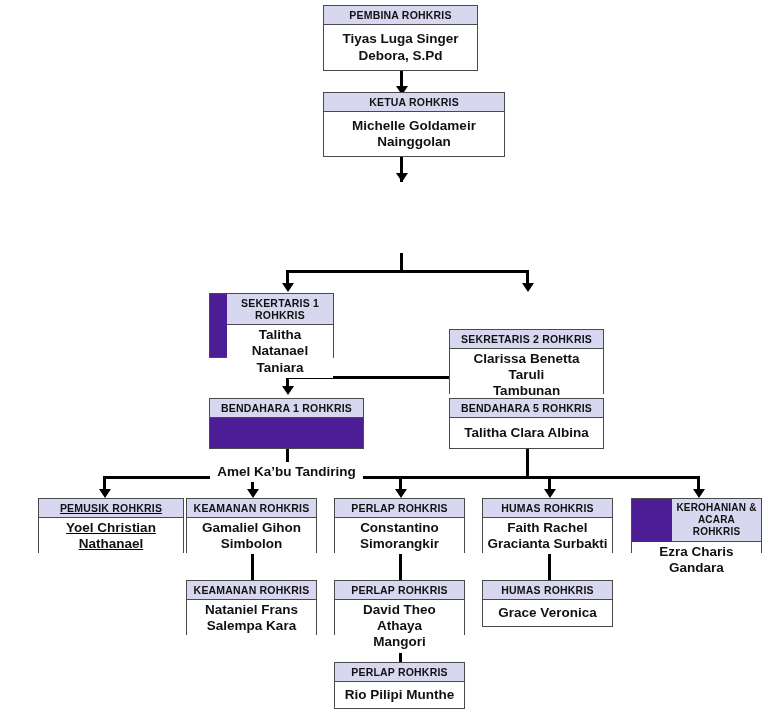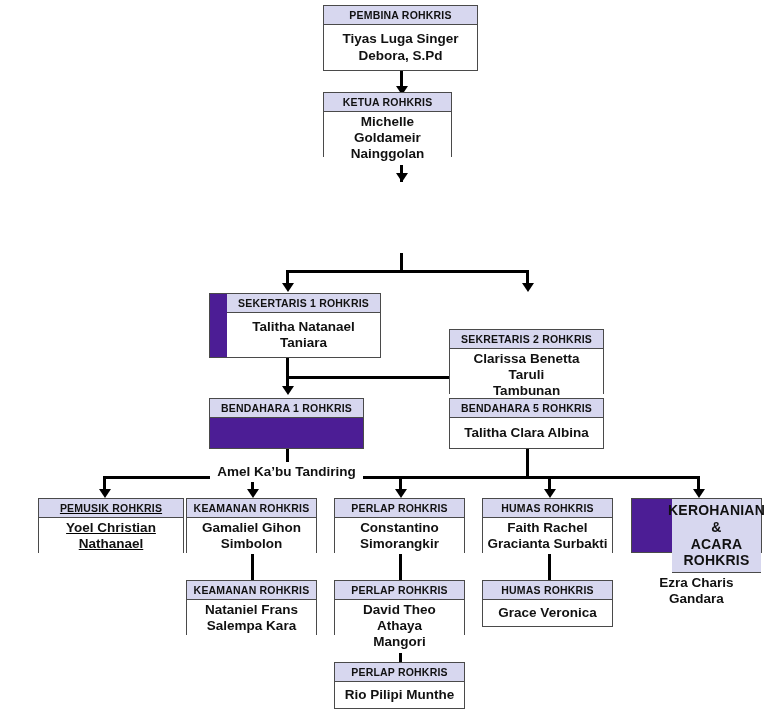--- a/index.html
+++ b/index.html
@@ -54,21 +54,21 @@
     font-weight: bold;
     text-align: center;
     display: flex;
     align-items: center;
     justify-content: center;
     line-height: 1.2;
     padding: 2px 4px;
     white-space: pre-line;
   }
   .node.two-line-hdr .hdr {
-    font-size: 14px;
+    font-size: 10px;
     line-height: 1.2;
     margin-left: 40px;
   }
   
   .vline, .hline {
     position: absolute;
     background: #000000;
     z-index: 1;
   }
   .vline { width: 3px; }
@@ -125,28 +125,28 @@
   <div class="vline" style="left:399px; top:553px; height:27px;"></div>
   <div class="vline" style="left:548px; top:553px; height:27px;"></div>
   <div class="vline" style="left:399px; top:635px; height:27px;"></div>
 
   <div class="node" style="left:323px; top:5px; width:155px; height:66px;">
     <div class="hdr">PEMBINA ROHKRIS</div>
     <div class="body">Tiyas Luga Singer
 Debora, S.Pd</div>
   </div>
 
-  <div class="node" style="left:323px; top:92px; width:129px; height:65px;">
+  <div class="node" style="left:323px; top:92px; width:182px; height:65px;">
     <div class="hdr">KETUA ROHKRIS</div>
     <div class="body">Michelle Goldameir
 Nainggolan</div>
   </div>
 
 
-  <div class="node" style="left:209px; top:293px; width:172px; height:65px;padding-left:17px;">
+  <div class="node" style="left:209px; top:293px; width:125px; height:65px;padding-left:17px;">
     <div class="hdr">SEKERTARIS 1 ROHKRIS</div>
     <div class="body">Talitha Natanael
 Taniara</div>
   </div>
 
   <div class="node" style="left:449px; top:293px; width:155px; height:65px;margin-top:36px;">
     <div class="hdr">SEKRETARIS 2 ROHKRIS</div>
     <div class="body">Clarissa Benetta Taruli
 Tambunan</div>
   </div>

